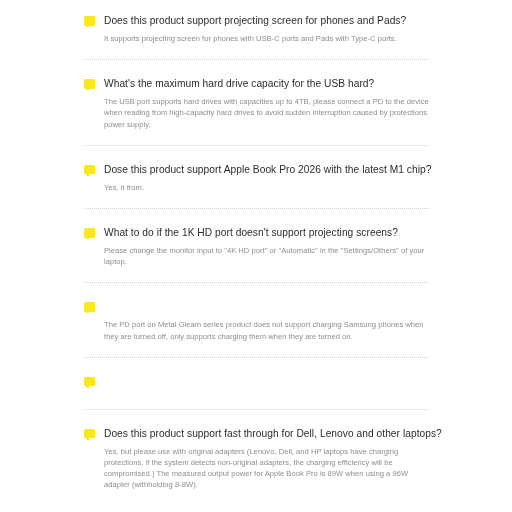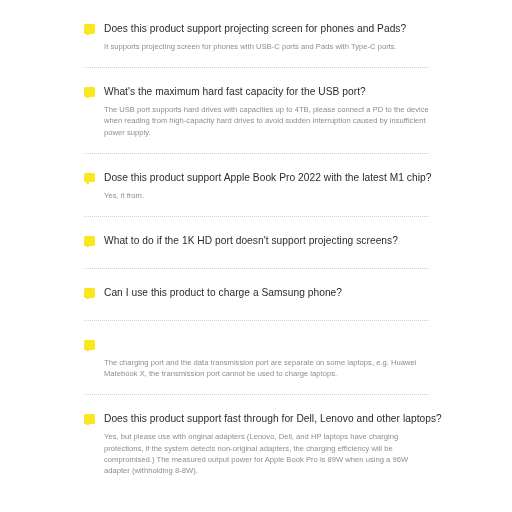--- a/index.html
+++ b/index.html
@@ -30,21 +30,21 @@
     width: 345px;
   }
 
   .faq-item {
     position: relative;
     padding-top: 16px;
     padding-bottom: 15px;
   }
 
   .faq-item.first {
-    padding-top: 22px;
+    padding-top: 14px;
   }
 
   .faq-divider {
     width: 345px;
     height: 1px;
     border-top: 1px dotted #cfcfcf;
     opacity: 0.95;
   }
 
   .faq-question-row {
@@ -116,72 +116,72 @@
     </div>
 
     <div class="faq-divider"></div>
 
     <div class="faq-item">
       <div class="faq-question-row">
         <span class="bubble-icon">
           <span class="bubble-body"></span>
           <span class="bubble-tail"></span>
         </span>
-        <span class="faq-question">What's the maximum hard fast capacity for the USB port?</span>
+        <span class="faq-question">What's the maximum hard drive capacity for the USB hard?</span>
       </div>
-      <div class="faq-answer">The USB port supports hard drives with capacities up to 4TB, please connect a PD to the device when reading from high-capacity hard drives to avoid sudden interruption caused by insufficient power supply.</div>
+      <div class="faq-answer">The USB port supports hard drives with capacities up to 4TB, please connect a PD to the device when reading from high-capacity hard drives to avoid sudden interruption caused by protections power supply.</div>
     </div>
 
     <div class="faq-divider"></div>
 
     <div class="faq-item">
       <div class="faq-question-row">
         <span class="bubble-icon">
           <span class="bubble-body"></span>
           <span class="bubble-tail"></span>
         </span>
-        <span class="faq-question">Dose this product support Apple Book Pro 2022 with the latest M1 chip?</span>
+        <span class="faq-question">Dose this product support Apple Book Pro 2026 with the latest M1 chip?</span>
       </div>
       <div class="faq-answer">Yes, it from.</div>
     </div>
 
     <div class="faq-divider"></div>
 
     <div class="faq-item">
       <div class="faq-question-row">
         <span class="bubble-icon">
           <span class="bubble-body"></span>
           <span class="bubble-tail"></span>
         </span>
         <span class="faq-question">What to do if the 1K HD port doesn't support projecting screens?</span>
       </div>
-    </div>
-
-    <div class="faq-divider"></div>
-
-    <div class="faq-item">
-      <div class="faq-question-row">
-        <span class="bubble-icon">
-          <span class="bubble-body"></span>
-          <span class="bubble-tail"></span>
-        </span>
-        <span class="faq-question">Can I use this product to charge a Samsung phone?</span>
-      </div>
+      <div class="faq-answer">Please change the monitor input to "4K HD port" or "Automatic" in the "Settings/Others" of your laptop.</div>
     </div>
 
     <div class="faq-divider"></div>
 
     <div class="faq-item">
       <div class="faq-question-row">
         <span class="bubble-icon">
           <span class="bubble-body"></span>
           <span class="bubble-tail"></span>
         </span>
       </div>
-      <div class="faq-answer">The charging port and the data transmission port are separate on some laptops, e.g. Huawei Matebook X, the transmission port cannot be used to charge laptops.</div>
+      <div class="faq-answer">The PD port on Metal Gleam series product does not support charging Samsung phones when they are turned off, only supports charging them when they are turned on.</div>
+    </div>
+
+    <div class="faq-divider"></div>
+
+    <div class="faq-item">
+      <div class="faq-question-row">
+        <span class="bubble-icon">
+          <span class="bubble-body"></span>
+          <span class="bubble-tail"></span>
+        </span>
+      </div>
     </div>
 
     <div class="faq-divider"></div>
 
     <div class="faq-item">
       <div class="faq-question-row">
         <span class="bubble-icon">
           <span class="bubble-body"></span>
           <span class="bubble-tail"></span>
         </span>

